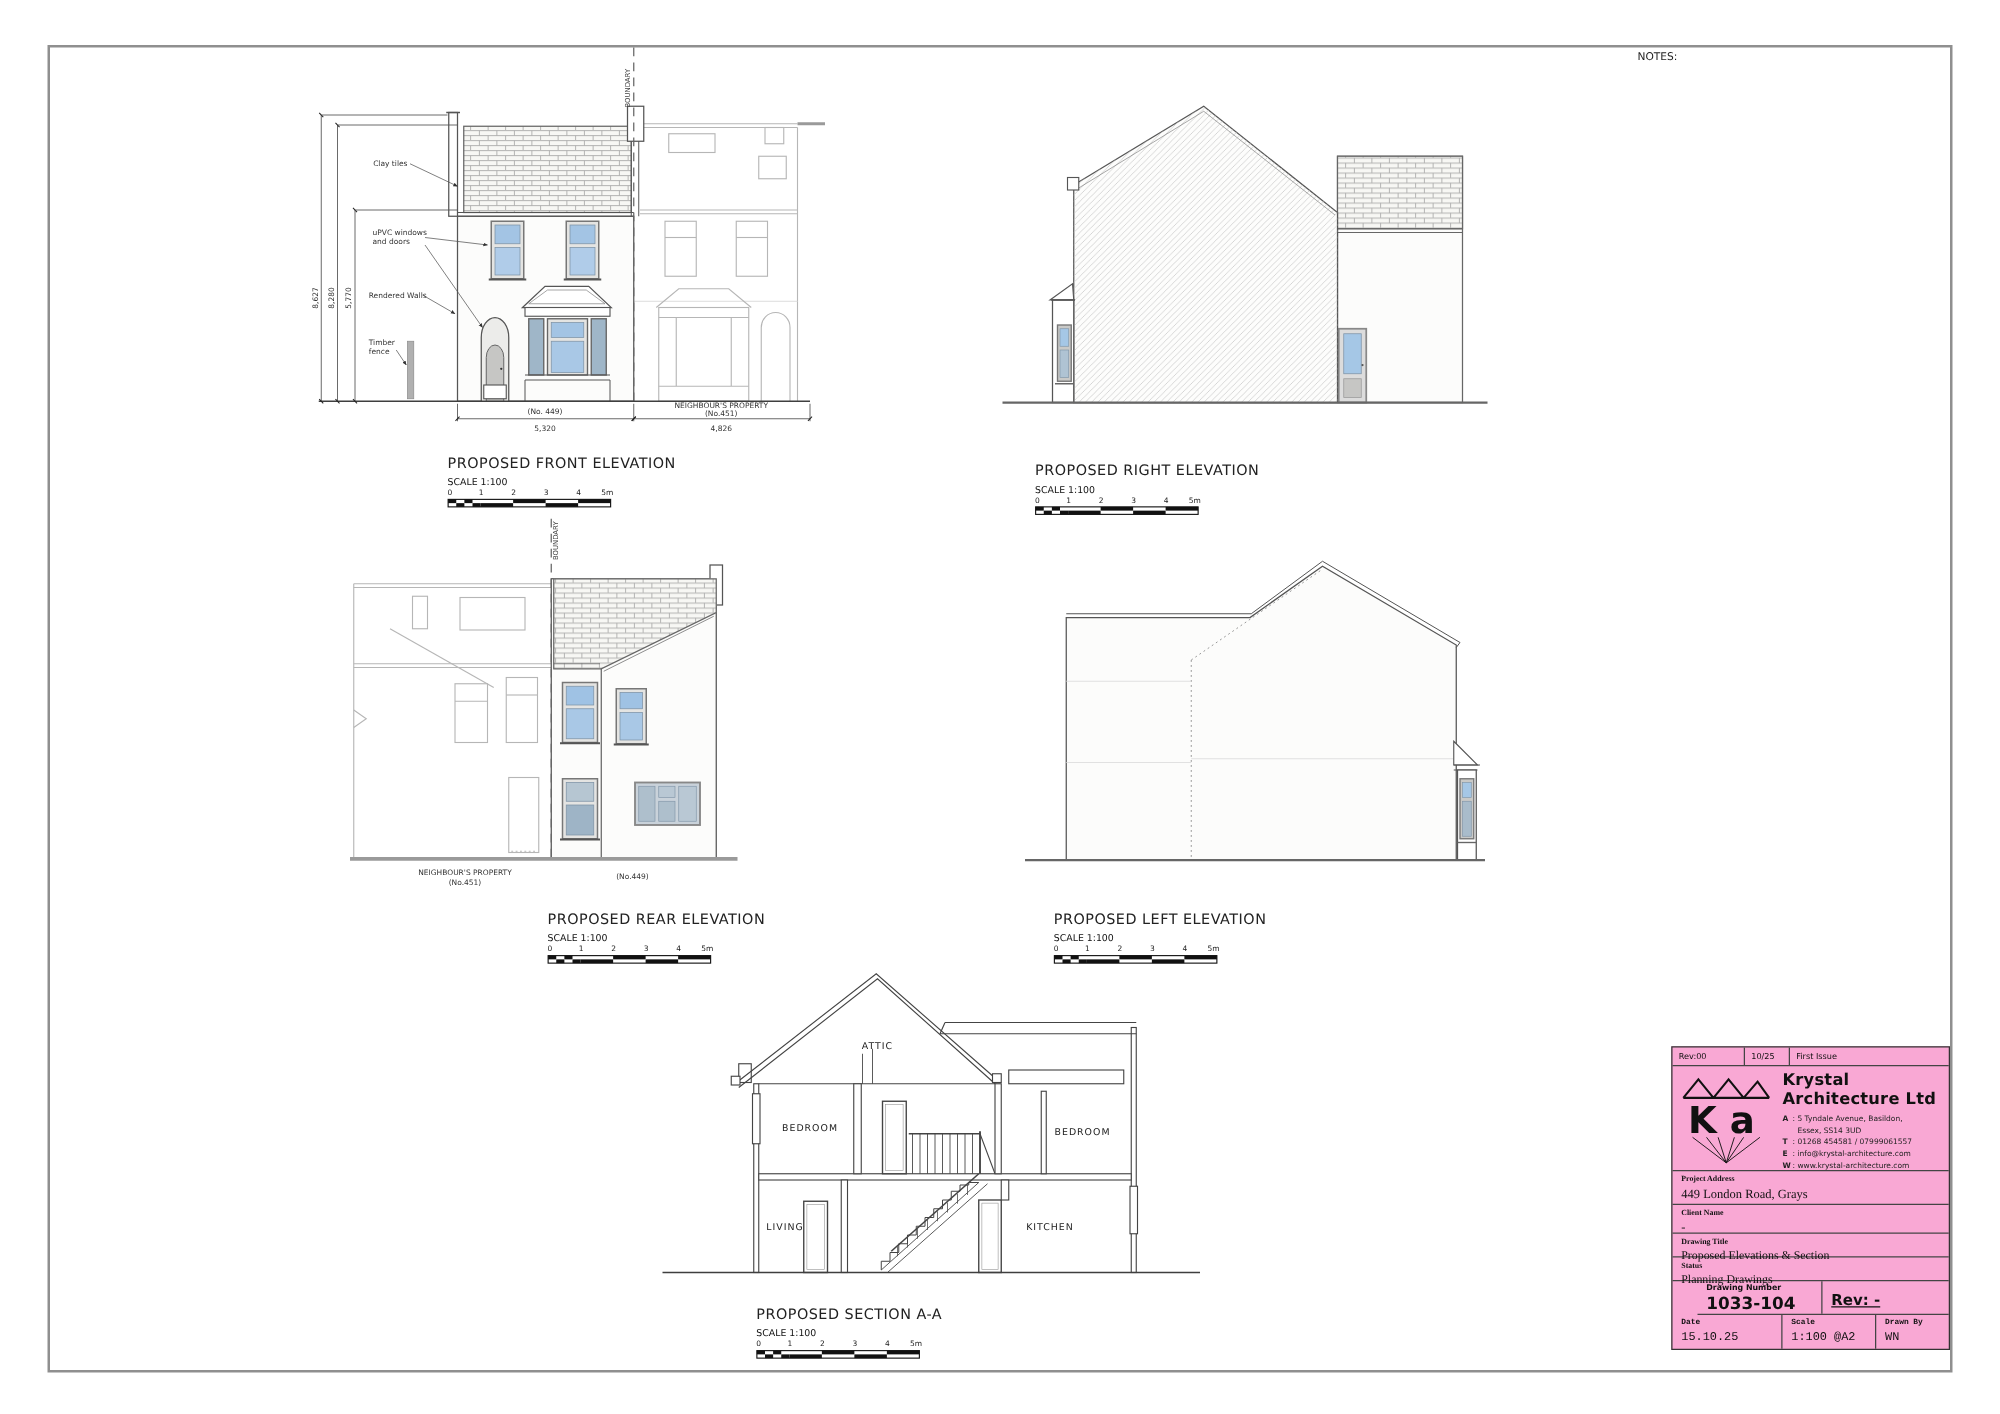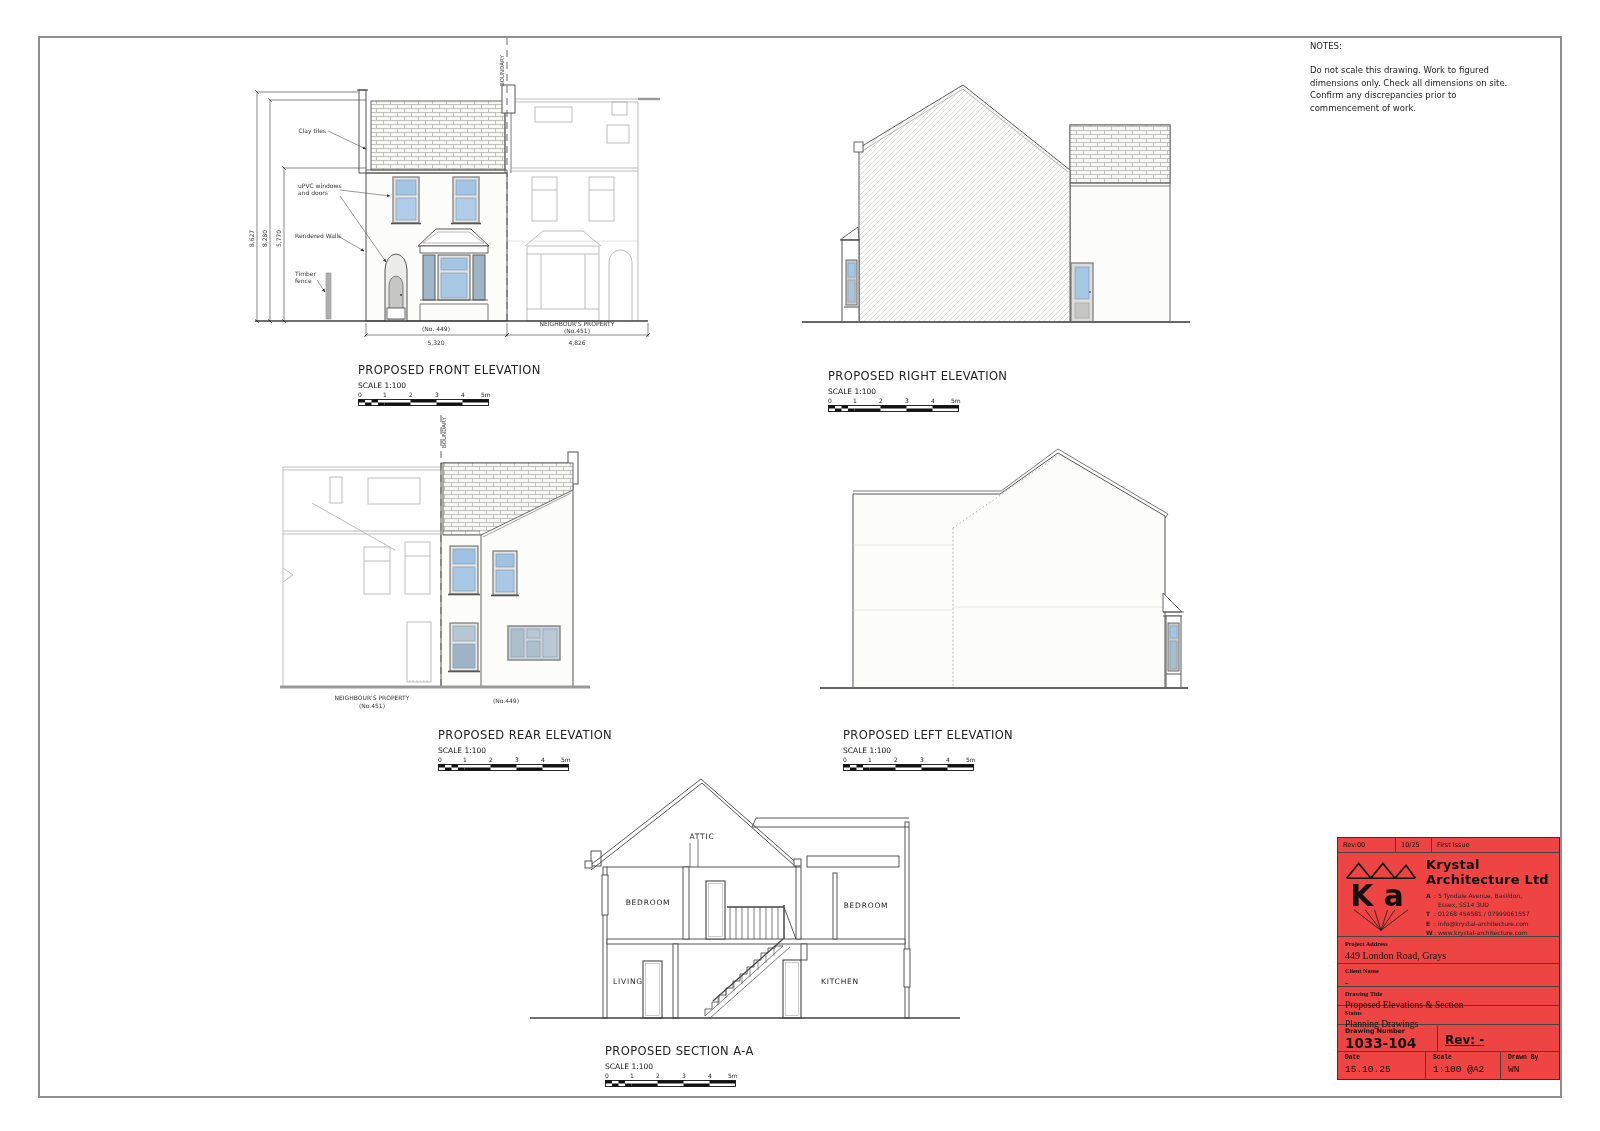--- a/index.html
+++ b/index.html
@@ -15,38 +15,38 @@
   .ticks{position:relative;height:7px;width:136px;margin-top:1px;font-size:6px;color:#222;}
   .ticks span{position:absolute;top:0;}
   .ticks span:nth-child(1){left:0;}
   .ticks span:nth-child(2){left:25px;}
   .ticks span:nth-child(3){left:51px;}
   .ticks span:nth-child(4){left:77px;}
   .ticks span:nth-child(5){left:103px;}
   .ticks span:nth-child(6){left:123px;}
   .bar{display:block;margin-top:1px;}
   
-  .tb{position:absolute;left:1337px;top:837px;width:223px;border:1.4px solid #333;background:#ef4444;color:#111;box-sizing:border-box;}
+  .tb{position:absolute;left:1337px;top:837px;width:223px;border:1.4px solid #333;background:#f9a8d4;color:#111;box-sizing:border-box;}
   .tb .row{border-bottom:1px solid #444;box-sizing:border-box;}
   .revrow{display:flex;height:15px;font-size:6.5px;align-items:center;}
   .revrow .c{padding:0 5px;border-right:1px solid #444;height:100%;display:flex;align-items:center;box-sizing:border-box;}
   .revrow .c:last-child{border-right:none;flex:1;}
   .logorow{display:flex;height:84px;}
   .logocell{width:86px;display:flex;align-items:center;justify-content:center;}
   .compcell{flex:1;padding:5px 4px 0 2px;}
   .comp{font-size:13px;font-weight:bold;line-height:1.15;letter-spacing:.2px;}
   .addr{font-size:6px;line-height:1.55;margin-top:3px;color:#222;}
   .addr .ln{white-space:nowrap;}
   .addr b{display:inline-block;width:8px;}
   .addr .ind{padding-left:8px;}
   .fld{padding:3px 7px 4px 7px;font-family:Liberation Serif, serif;}
   .lbl{font-size:6.3px;font-weight:bold;color:#111;}
   .val{font-size:10px;margin-top:3px;}
   .val-sm{font-size:9.5px;margin-top:3px;}
-  .numrow{display:flex;height:27px;}
+  .numrow{display:flex;height:27px;margin-left:20px;}
   .numrow .cell{box-sizing:border-box;padding:2px 7px;}
   .numrow .cell.l{width:100px;border-right:1px solid #444;}
   .numrow .num{font-size:13.5px;font-weight:bold;margin-top:1px;}
   .numrow .revv{font-size:12px;font-weight:bold;margin-top:6px;text-decoration:underline;}
   .botrow{display:flex;height:27px;border-bottom:none !important;}
   .botrow .cell{box-sizing:border-box;padding:2px 7px;border-right:1px solid #444;font-family:Liberation Mono, monospace;}
   .botrow .cell:nth-child(1){width:88px;}
   .botrow .cell:nth-child(2){width:75px;}
   .botrow .cell:nth-child(3){flex:1;border-right:none;}
   .botrow .bval{font-size:9.5px;margin-top:3px;}
@@ -82,21 +82,20 @@
         <rect x="7" y="3.5" width="6.5" height="3" fill="#111"></rect>
         <rect x="20" y="3.5" width="6.5" height="3" fill="#111"></rect>
         <rect x="26.5" y="3.5" width="26" height="3" fill="#111"></rect>
         <rect x="78.5" y="3.5" width="26" height="3" fill="#111"></rect>
       </g>
     </defs>
   </svg>
 
   <div class="notes">
     <div class="nt">NOTES:</div>
-    <div>Do not scale this drawing. Work to figured dimensions only. Check all dimensions on site. Confirm any discrepancies prior to commencement of work.</div>
   </div>
 
   <div class="drawing" style="left:240px;top:80px;width:420px;height:320px">
     <svg viewBox="0 0 420 320" width="420" height="320">
 
       <g stroke="#b6b6b6" fill="none" stroke-width="0.9">
         <path d="M272,19 H398 M272,22 H398"></path>
         <path d="M398,19 H420" stroke="#9a9a9a" stroke-width="2.4"></path>
         <path d="M272,88 H398 M272,91 H398"></path>
         <path d="M398,22 V241"></path>

